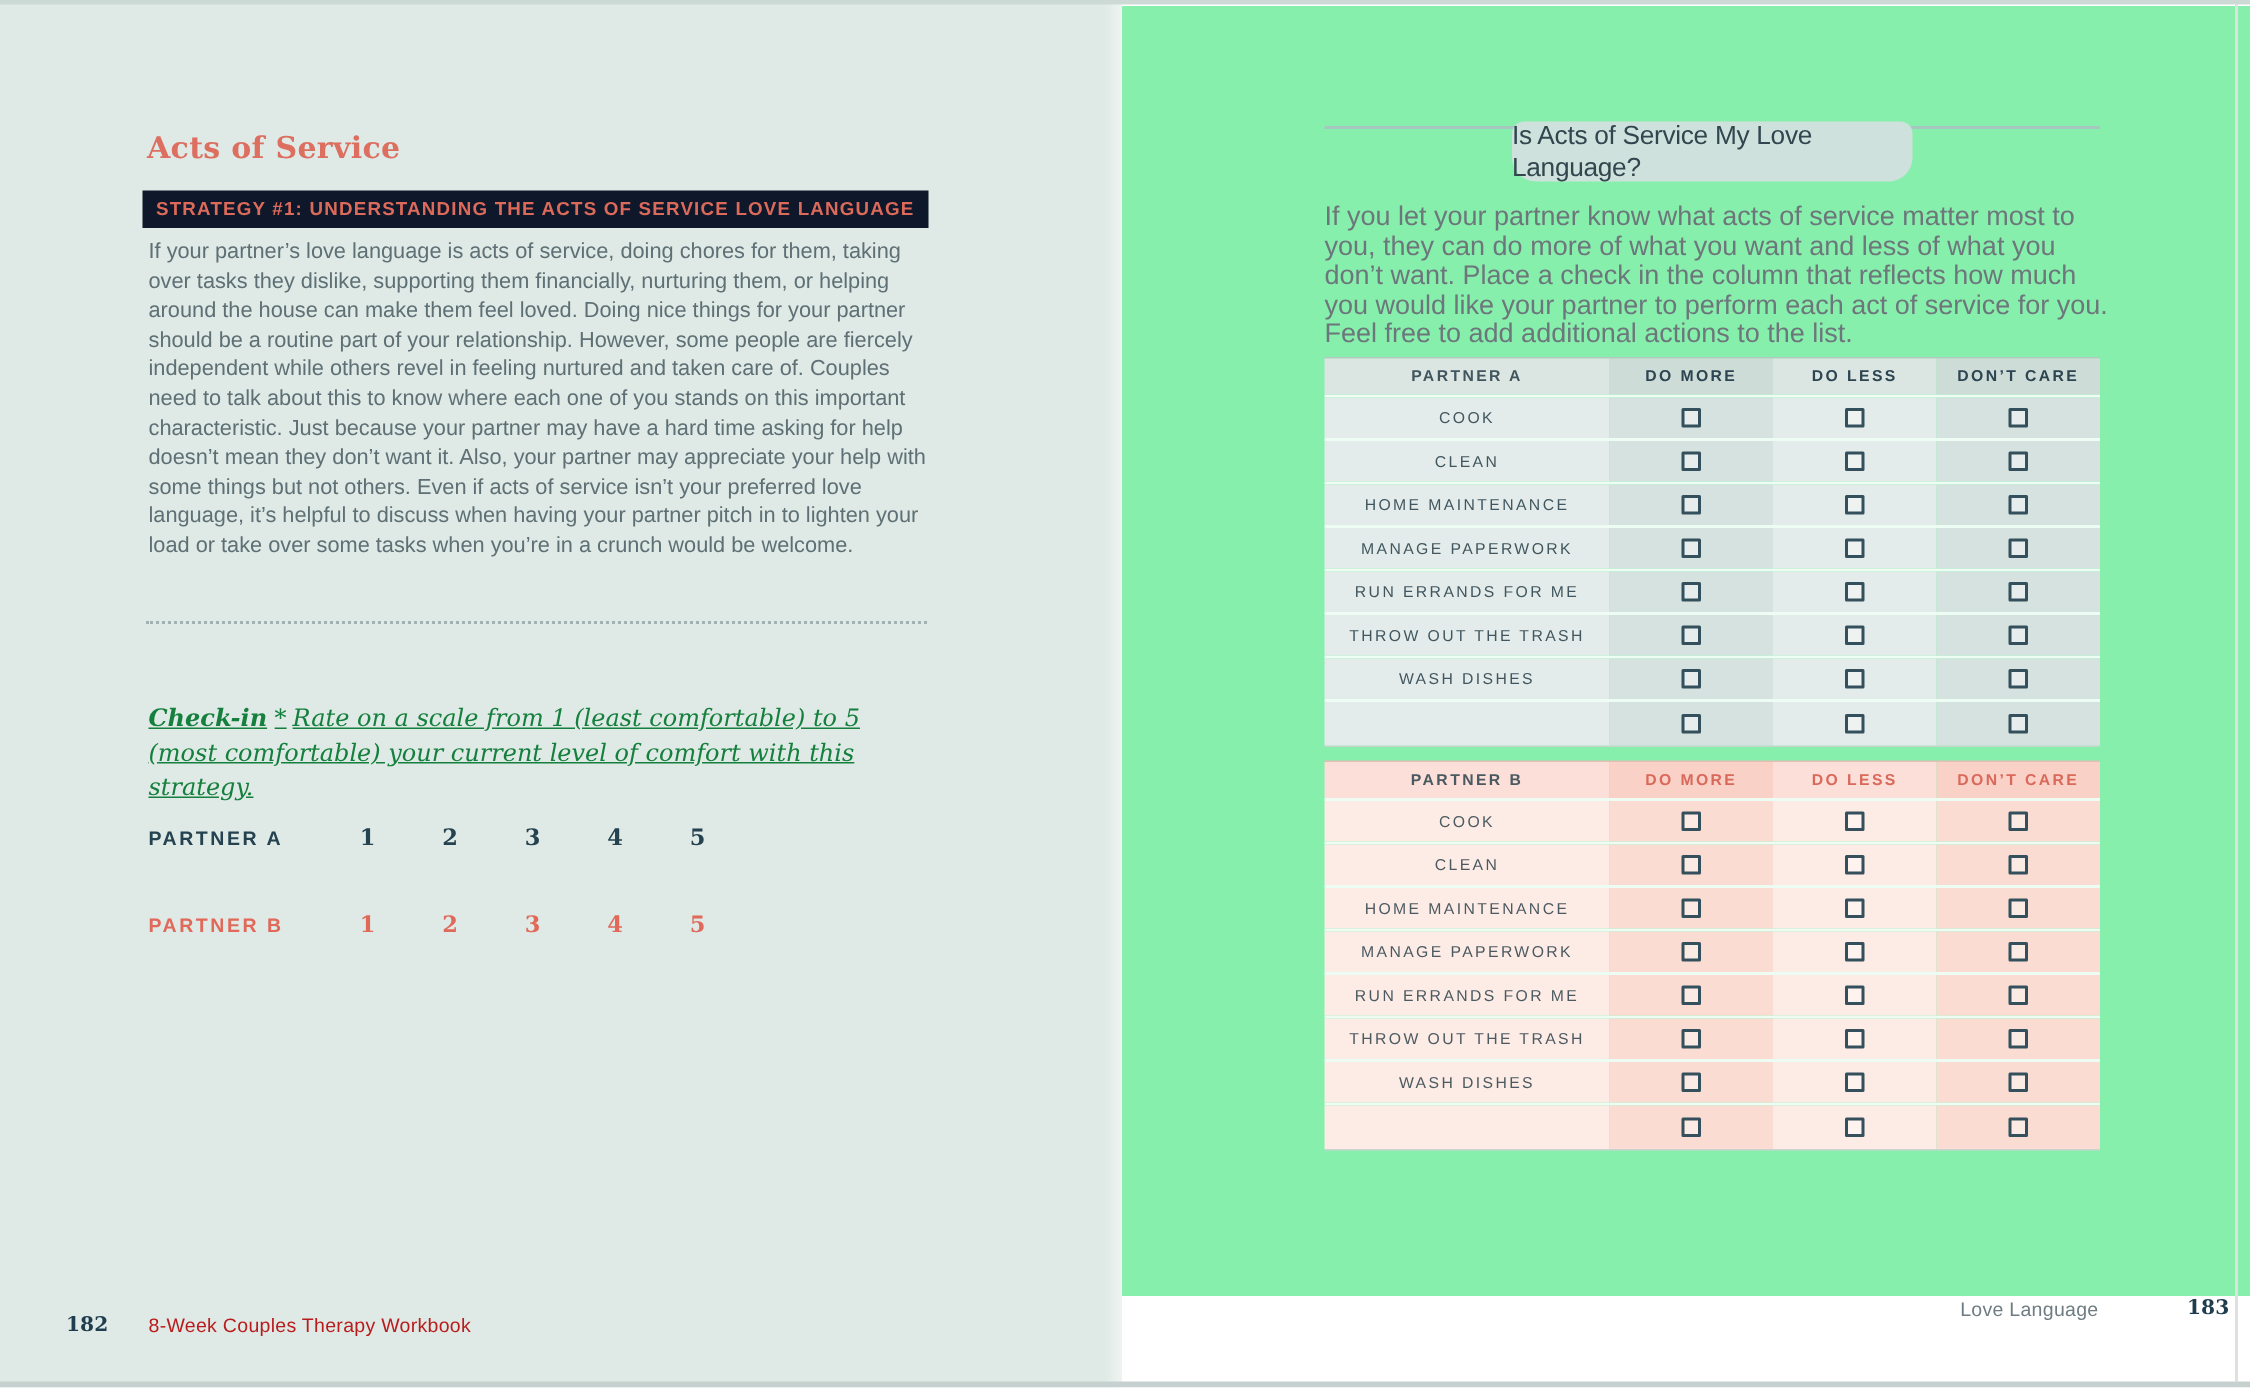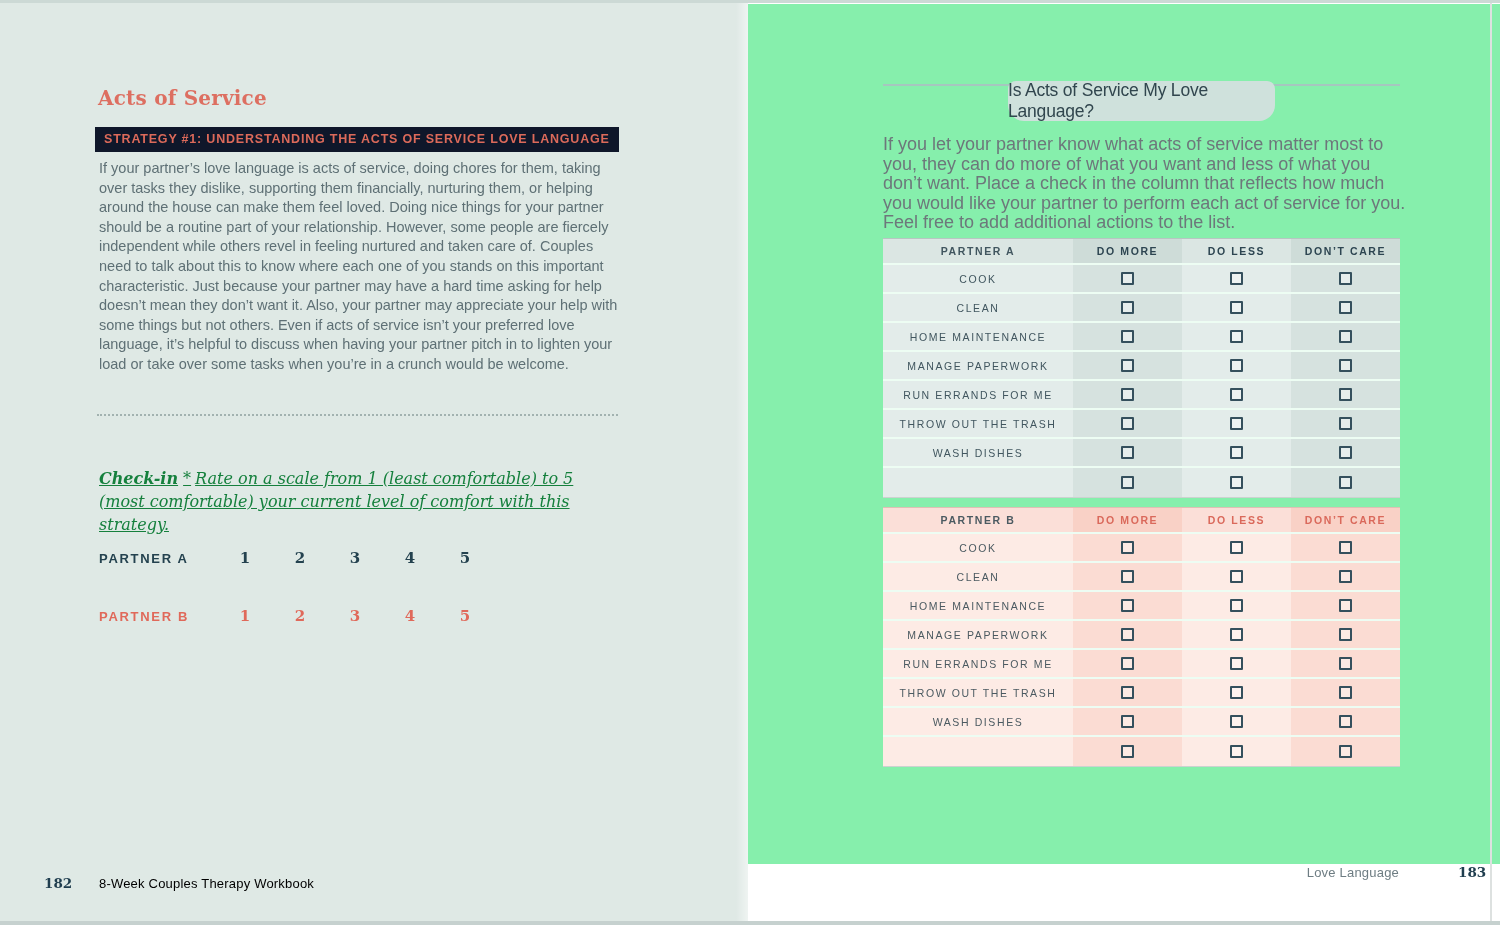--- a/index.html
+++ b/index.html
@@ -42,21 +42,21 @@
   .rating-row.coral .rating-label { color:#e0695a; }
   .num { position:absolute; top:0; width:16px; text-align:center;
     font-family:"DejaVu Serif", serif; font-weight:bold; font-size:15px; color:#24424f; cursor:pointer; }
   .rating-row.coral .num { color:#e0695a; }
   .n1{left:138px}.n2{left:193px}.n3{left:248px}.n4{left:303px}.n5{left:358px}
 
   .footer-left { position:absolute; left:0; top:860px; width:748px; height:20px;margin-top:15px; }
   .pagenum { position:absolute; font-family:"DejaVu Serif", serif; font-weight:bold;
     font-size:13.5px; color:#1f3d4e; }
   .footer-left .pagenum { left:44px; }
-  .booktitle { position:absolute; left:99px; top:1px; font-size:13px; color:#000000; letter-spacing:0.2px; }
+  .booktitle { position:absolute; left:99px; top:1px; font-size:13px; color:#b91c1c; letter-spacing:0.2px; }
 
   
   .page-right { position:absolute; left:748px; top:4px; width:752px; height:860px; background:#86efac; }
 
   .header-line { position:absolute; left:135px; top:80px; width:517px; height:2px; background:#a6c6bf; }
   .title-box { position:absolute; left:260px; top:77px; width:267px; height:40px;
     background:#cfe1dc; border-radius:8px 8px 16px 16px; display:flex; align-items:center;
     justify-content:center; font-size:17.5px; color:#31464e; letter-spacing:-0.2px; z-index:2; }
 
   .intro { position:absolute; left:135px; top:131px; width:525px;

